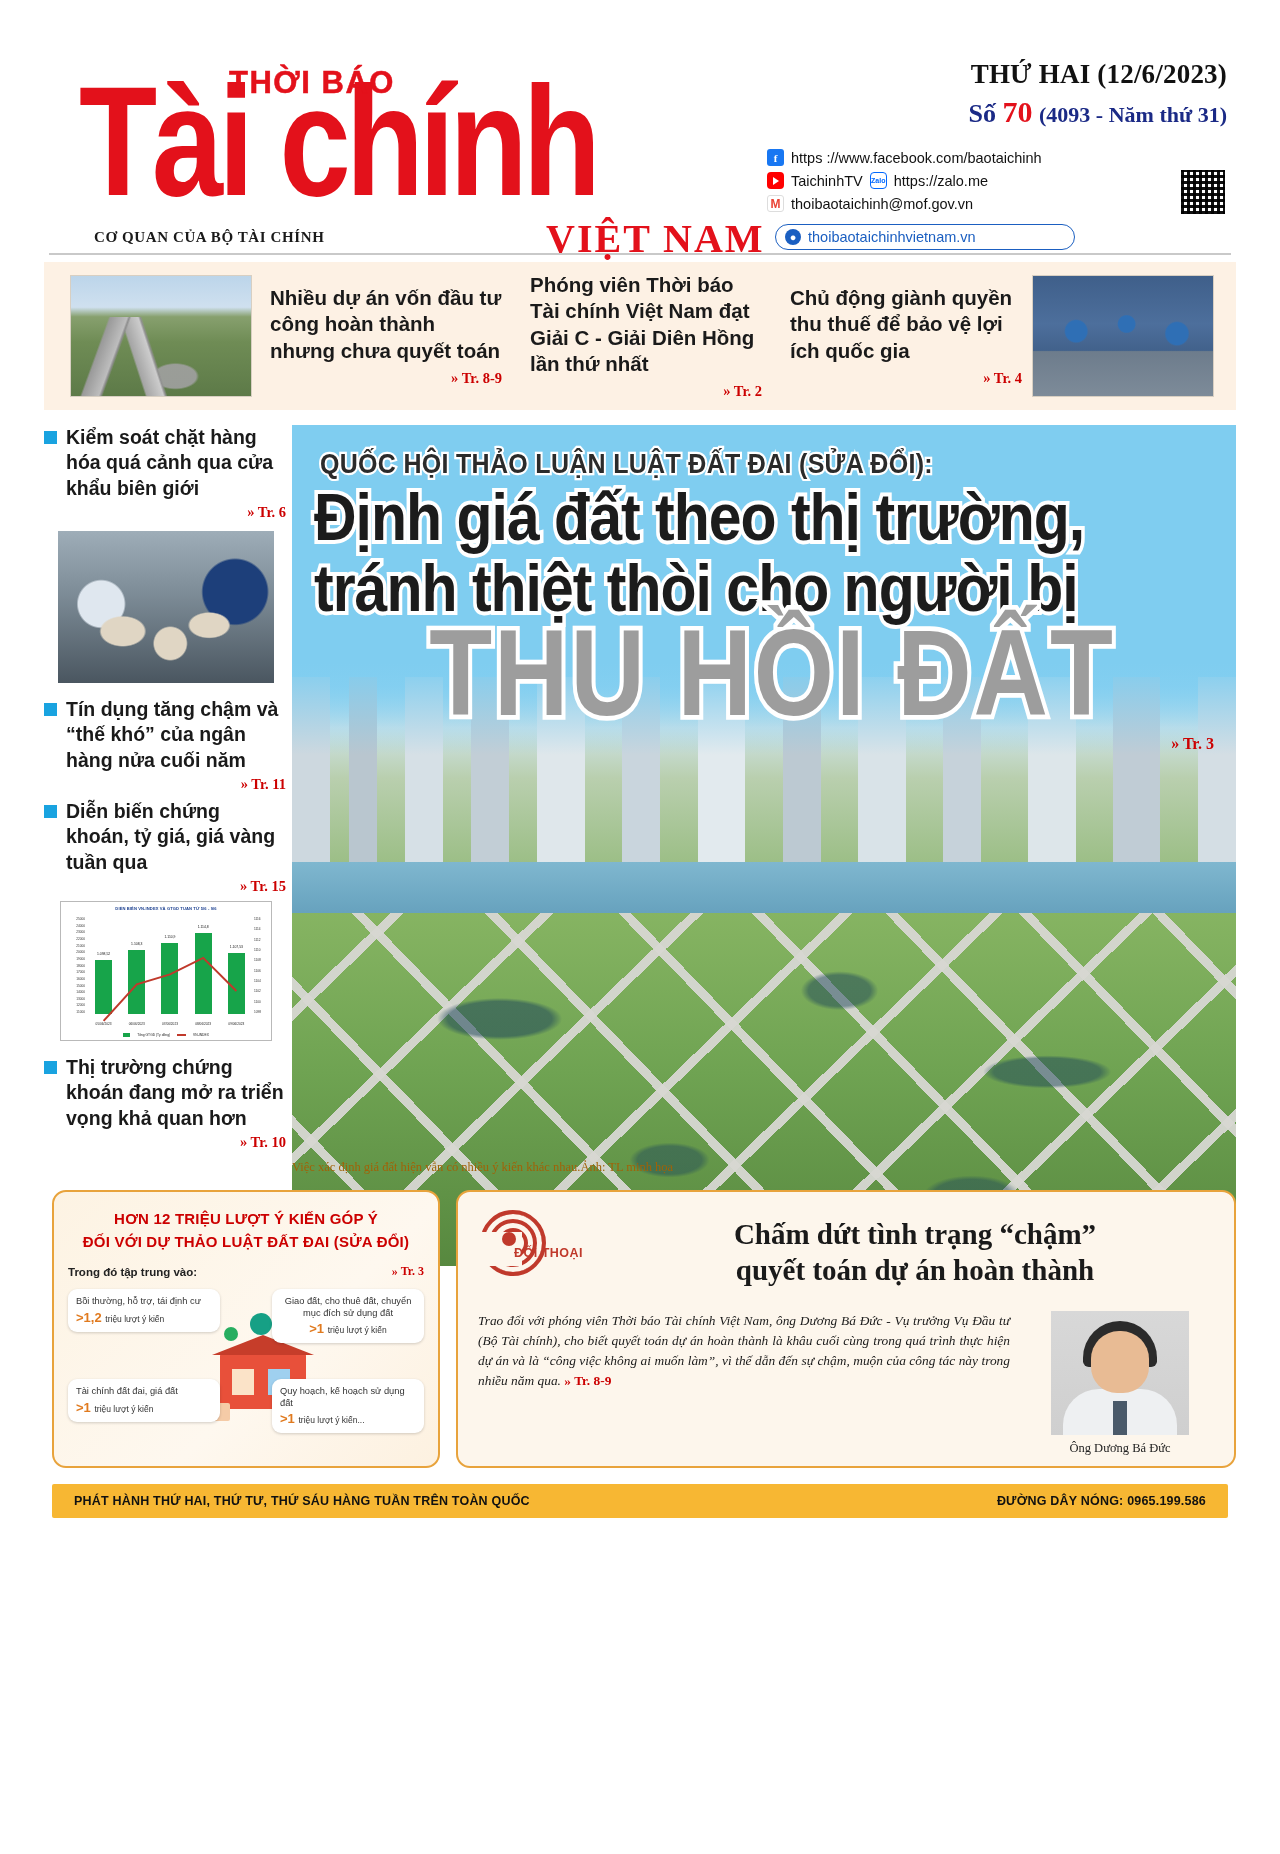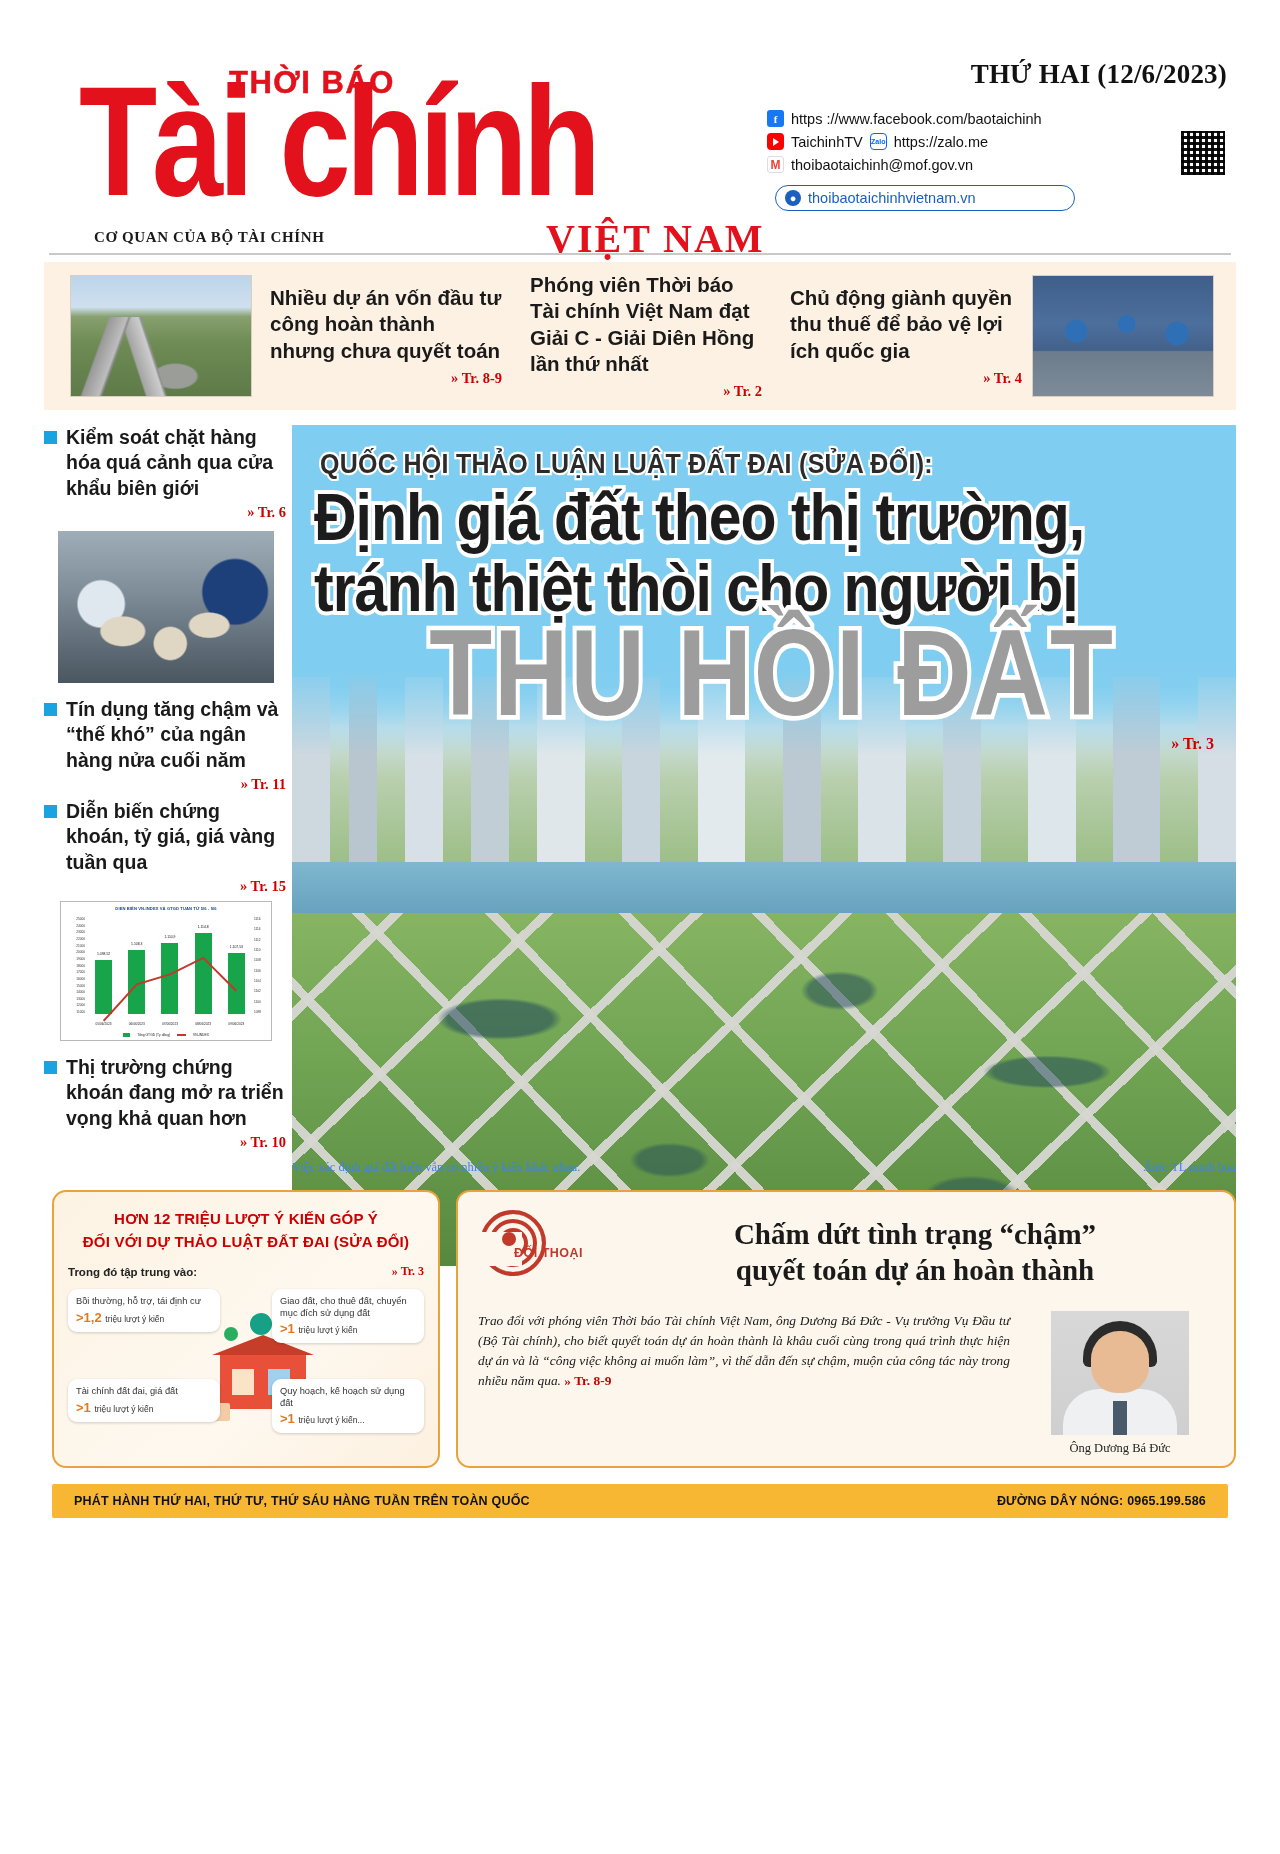--- a/index.html
+++ b/index.html
@@ -239,21 +239,21 @@
     -webkit-text-stroke:8px #ffffff; paint-order:stroke fill;
     transform:scaleY(1.18); transform-origin:center top;
   }
   .feat-page {
     position:absolute; right:22px; top:310px; font-size:16px; font-weight:bold;
     color:#c00; font-family:"Liberation Serif", serif;
   }
   .feat-page::before{ content:"\00BB  "; }
   .feat-cap {
     position:absolute; left:292px; top:1160px; width:944px;
-    display:flex; justify-content:space-between; font-size:12.5px; color:#3b82f6;
+    display:flex; font-size:12.5px; color:#a16207;
     font-family:"Liberation Serif", serif;
   }
 
   
   .infobox {
     position:absolute; left:52px; top:1190px; width:388px; height:278px;
     background:linear-gradient(135deg,#fdf3e3 0%, #fef8ef 60%, #fdf1e0 100%);
     border:2px solid #e8a33c; border-radius:14px; padding:12px 14px;
   }
   .ib-t1, .ib-t2 {
@@ -267,21 +267,21 @@
   .ib-sub .pg::before{ content:"\00BB  "; }
   .ib-grid { position:relative; height:178px; margin-top:4px; }
   .ib-card {
     position:absolute; width:152px; background:#fff; border-radius:9px;
     box-shadow:0 1px 3px rgba(0,0,0,.18); padding:7px 8px;
   }
   .ib-card .t { font-size:9.3px; color:#333; line-height:1.25; }
   .ib-card .v { font-size:13px; color:#e07a1f; font-weight:bold; margin-top:2px; }
   .ib-card .v small{ font-size:8.5px; color:#333; font-weight:normal;}
   .ib-c1{ left:0; top:6px; }
-  .ib-c2{ right:0; top:6px; }
+  .ib-c2{ right:0; top:6px;text-align:center; }
   .ib-c3{ left:0; top:96px; }
   .ib-c4{ right:0; top:96px; }
   .ib-center{
     position:absolute; left:128px; top:24px; width:132px; height:132px;
   }
   .ib-house{
     position:absolute; left:24px; top:46px; width:86px; height:56px;
     background:#e8503a; border-radius:3px;
   }
   .ib-house::before{
@@ -367,20 +367,25 @@
   <div class="masthead">
     <div class="mh-left">
       <div class="mh-title">Tài chính</div>
       <div class="mh-thoibao">THỜI BÁO</div>
       <div class="mh-sub">CƠ QUAN CỦA BỘ TÀI CHÍNH</div>
       <div class="mh-vn">VIỆT NAM</div>
     </div>
 
     <div class="mh-right">
       <div class="mh-date">THỨ HAI (12/6/2023)</div>
+      <div class="mh-issue">
+        <span>Số</span>
+        <span class="num">70</span>
+        <span class="rest">(4093 - Năm thứ 31)</span>
+      </div>
 
       <div class="social">
         <div class="qr"></div>
         <div class="soc-row">
           <span class="ico fb">f</span>
           <span>https ://www.facebook.com/baotaichinh</span>
         </div>
         <div class="soc-row">
           <span class="ico yt"></span>
           <span>TaichinhTV</span>

